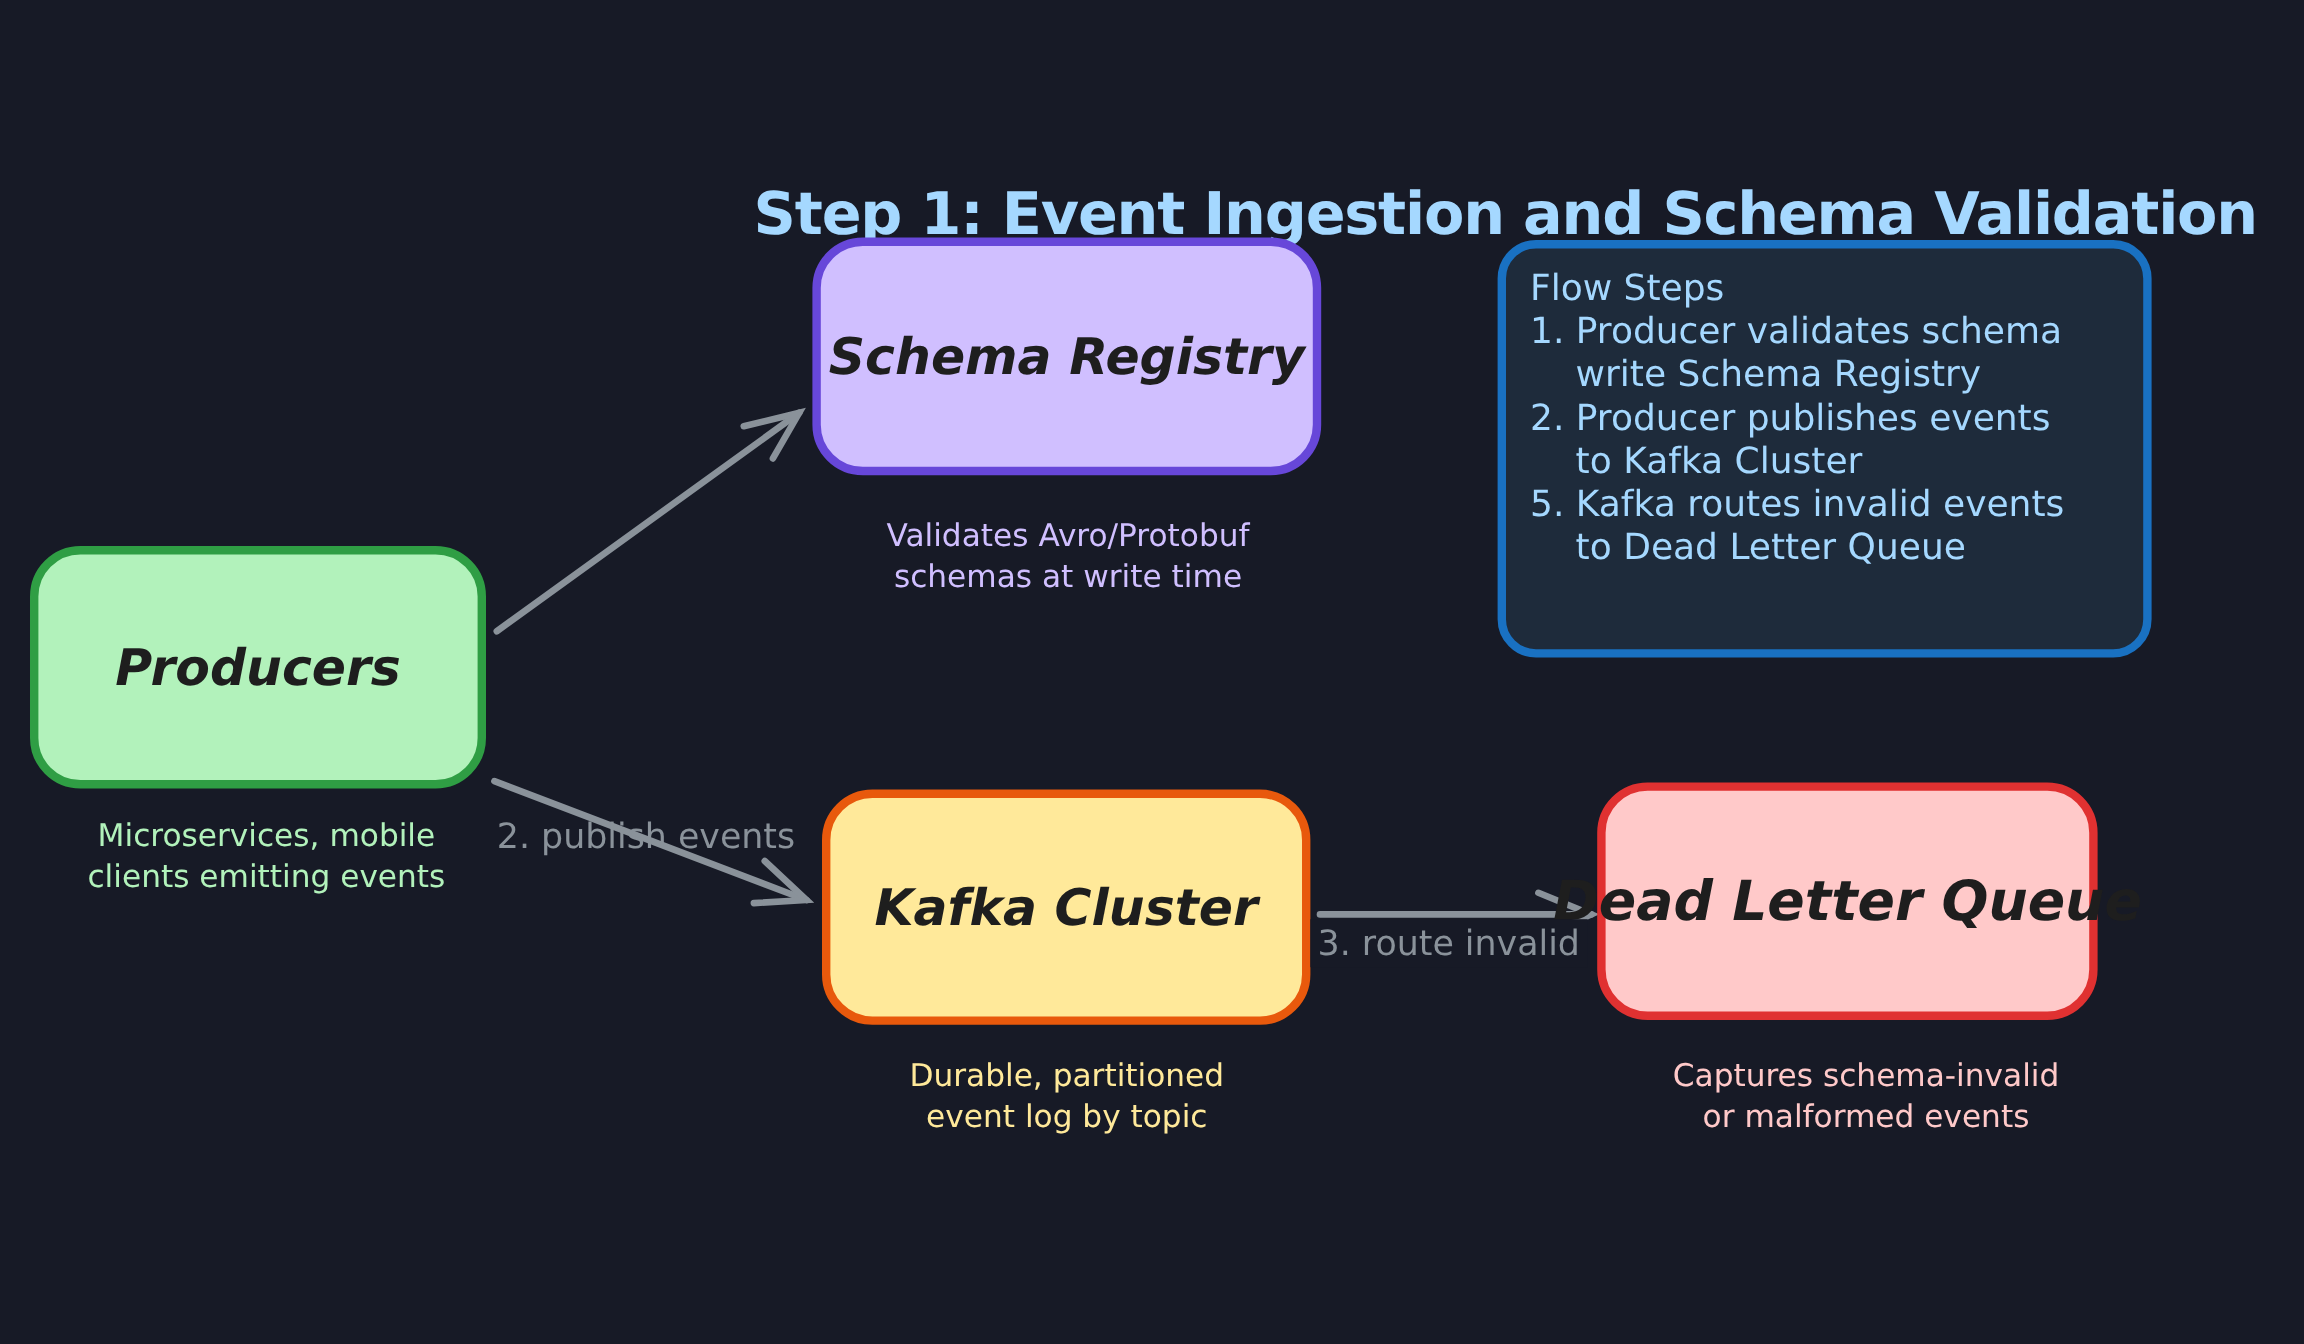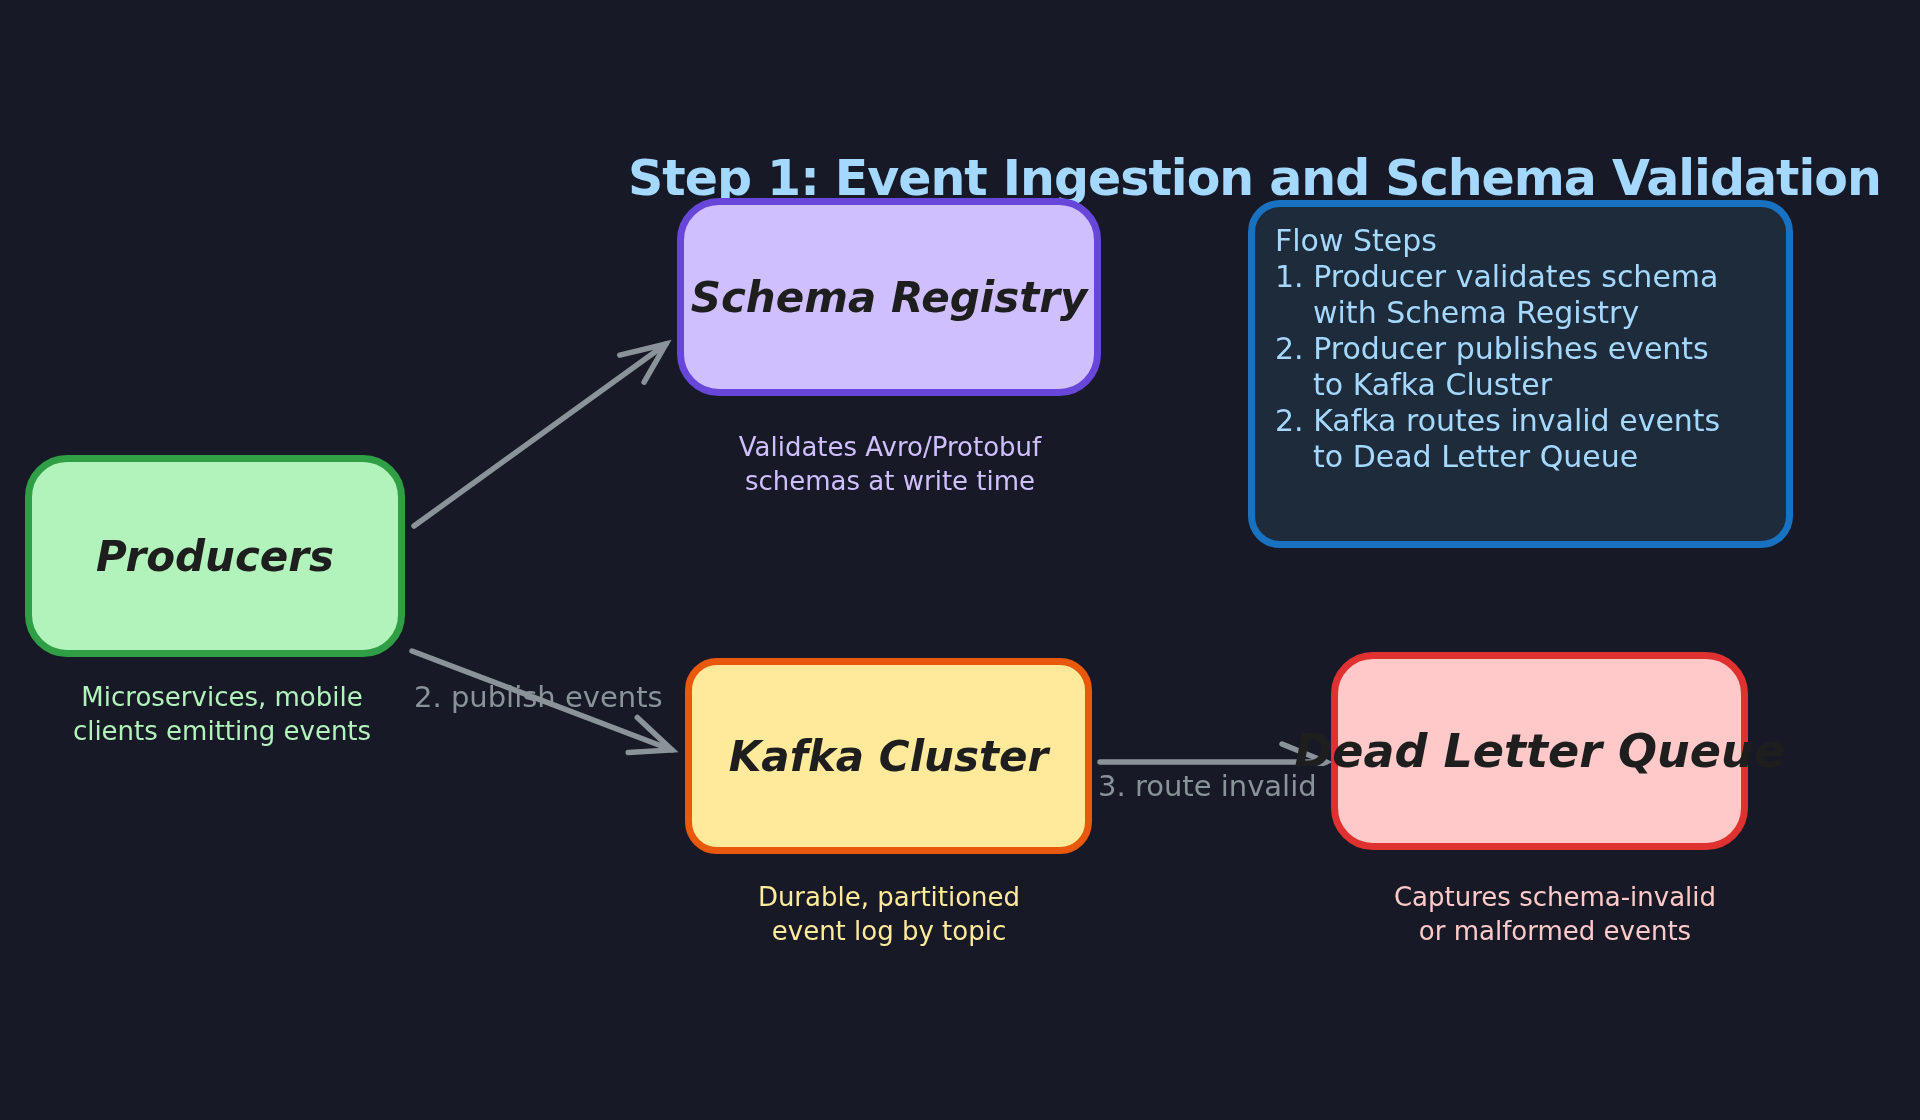--- a/index.html
+++ b/index.html
@@ -24,21 +24,21 @@
   .stroke{stroke:var(--edge-gray);}
 
   .node{
     position:absolute;z-index:3;border:7px solid;border-radius:42px;
     display:flex;align-items:center;justify-content:center;
     color:var(--node-ink);font-weight:600;
   }
   .node-label{font-size:42px;white-space:nowrap;font-style:italic;}
   .node-producers{left:25px;top:455px;width:380px;height:202px;background:var(--producers-fill);border-color:var(--producers-border);}
   .node-schema-registry{left:677px;top:198px;width:424px;height:198px;background:var(--schema_registry-fill);border-color:var(--schema_registry-border);}
-  .node-kafka-cluster{left:685px;top:658px;width:407px;height:196px;background:var(--kafka_cluster-fill);border-color:var(--kafka_cluster-border);border-radius:32px;}
+  .node-kafka-cluster{left:685px;top:658px;width:407px;height:196px;background:var(--kafka_cluster-fill);border-color:var(--kafka_cluster-border);}
   .node-dead-letter-queue{left:1331px;top:652px;width:417px;height:198px;background:var(--dead_letter_queue-fill);border-color:var(--dead_letter_queue-border);}
   .node-dead-letter-queue .node-label{font-size:46px;}
 
   .caption{
     position:absolute;z-index:4;text-align:center;white-space:pre-line;
     font-size:26px;line-height:34px;font-weight:500;
   }
   .caption-producers{left:20px;top:680px;width:404px;color:var(--producers-fill);}
   .caption-schema-registry{left:688px;top:430px;width:404px;color:var(--schema_registry-fill);}
   .caption-kafka-cluster{left:687px;top:880px;width:404px;color:var(--kafka_cluster-fill);}
@@ -99,20 +99,20 @@
 event log by topic</div>
   <div class="caption caption-dead-letter-queue">Captures schema-invalid
 or malformed events</div>
 
   <div class="edge-label edge-label-2">2. publish events</div>
   <div class="edge-label edge-label-3">3. route invalid</div>
 
   <div class="flow-panel">
     <div class="fp-line">Flow Steps</div>
     <div class="fp-line">1. Producer validates schema</div>
-    <div class="fp-line indent">with Schema Registry</div>
+    <div class="fp-line indent">write Schema Registry</div>
     <div class="fp-line">2. Producer publishes events</div>
     <div class="fp-line indent">to Kafka Cluster</div>
-    <div class="fp-line">2. Kafka routes invalid events</div>
+    <div class="fp-line">5. Kafka routes invalid events</div>
     <div class="fp-line indent">to Dead Letter Queue</div>
   </div>
 
 </div>
 
 </body></html>

